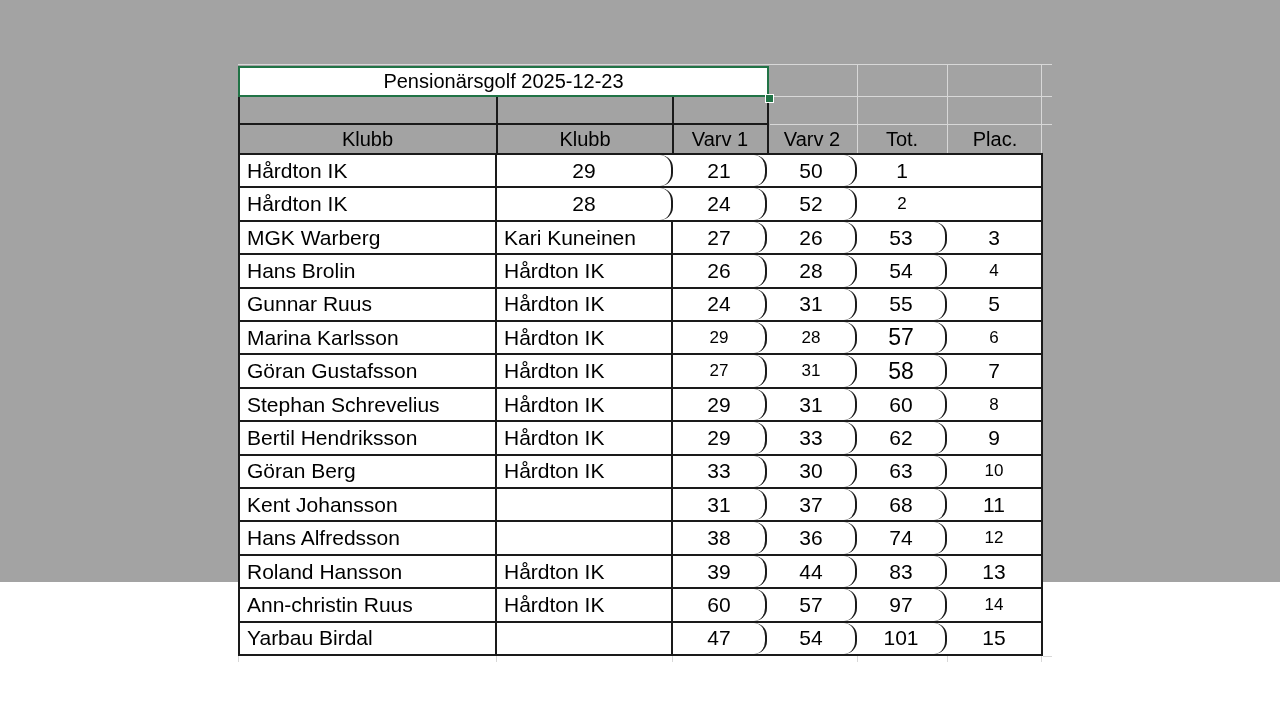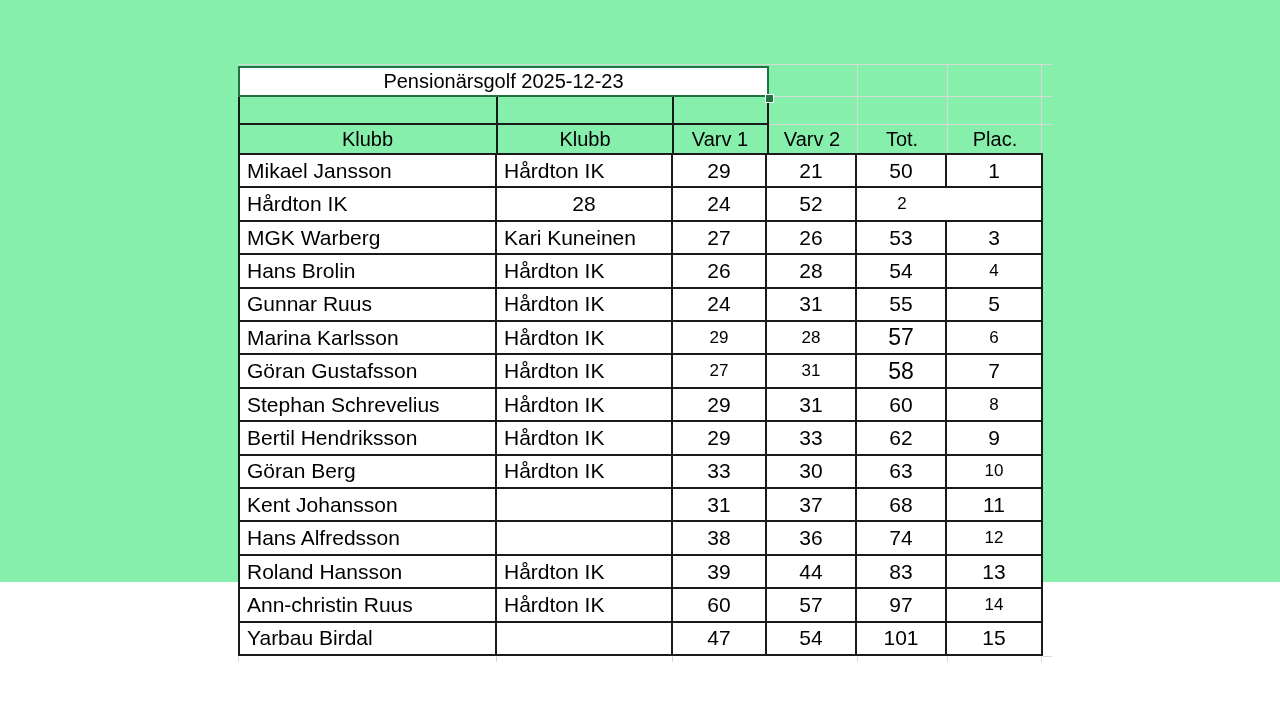--- a/index.html
+++ b/index.html
@@ -2,21 +2,21 @@
 <html><head>
 <meta charset="utf-8">
 <style>
   html, body { margin: 0; padding: 0; }
   body {
     width: 1280px; height: 720px; overflow: hidden;
     background: #ffffff;
     font-family: "Liberation Sans", "DejaVu Sans", sans-serif;
     color: #000;
   }
-  #canvas { position: relative; width: 1280px; height: 582px; background: #86efac; }
+  #canvas { position: relative; width: 1280px; height: 582px; background: #a3a3a3; }
 
   
   .gl { position: absolute; background: #d8d8d8; }
   .gl.h { height: 1px; }
   .gl.v { width: 1px; }
 
   
   .bl { position: absolute; background: #1a1a1a; }
 
   
@@ -53,21 +53,21 @@
     border-bottom: 2px solid #1a1a1a; box-sizing: border-box;
   }
   .trow:last-child { border-bottom: none; }
   .cell {
     box-sizing: border-box; border-right: 2px solid #1a1a1a;
     display: flex; align-items: center; overflow: hidden;
     font-size: 21px; white-space: nowrap;
   }
   .cell:last-child { border-right: none; }
   .c-text { justify-content: flex-start; padding-left: 7px; }
-  .c-num  { justify-content: center; }
+  .c-num  { justify-content: center; border-radius: 13px; }
   .cell.small { font-size: 17px; }
   .cell.big   { font-size: 23px; }
 </style>
 </head>
 <body>
 
 <div id="canvas">
 
   <div class="gl h" style="left:238px; top:64px;  width:814px;"></div>
   <div class="gl h" style="left:770px; top:96px;  width:282px;"></div>
@@ -98,21 +98,20 @@
     <div class="hcell">Klubb</div>
     <div class="hcell">Klubb</div>
     <div class="hcell">Varv 1</div>
     <div class="hcell">Varv 2</div>
     <div class="hcell">Tot.</div>
     <div class="hcell">Plac.</div>
   </div>
 
   <div id="results-table">
       <div class="trow">
-        <div class="cell c-text">Mikael Jansson</div>
         <div class="cell c-text">Hårdton IK</div>
         <div class="cell c-num">29</div>
         <div class="cell c-num">21</div>
         <div class="cell c-num">50</div>
         <div class="cell c-num">1</div>
       </div>
       <div class="trow">
         <div class="cell c-text">Hårdton IK</div>
         <div class="cell c-num">28</div>
         <div class="cell c-num">24</div>

